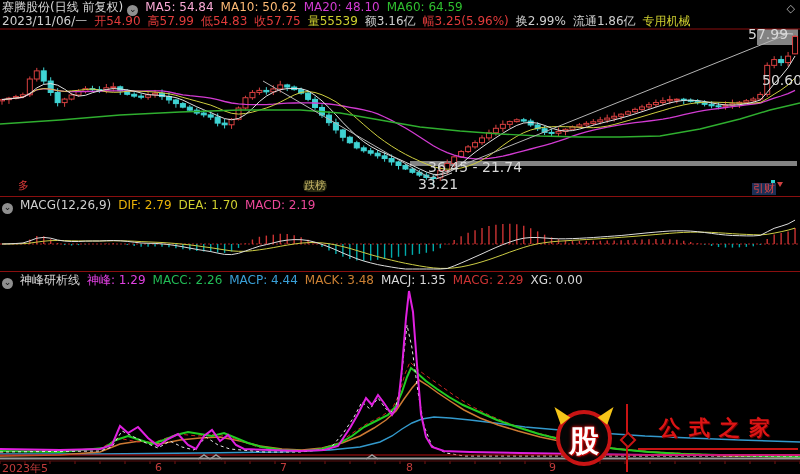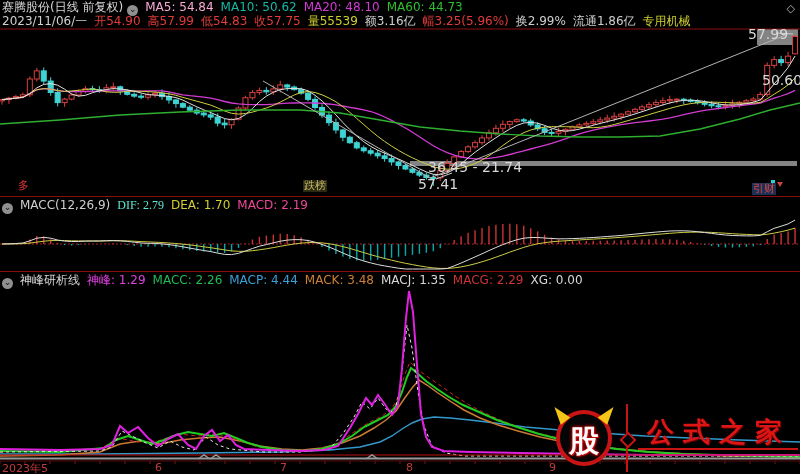--- a/index.html
+++ b/index.html
@@ -18,21 +18,21 @@
   #wm{position:absolute;z-index:3;left:552px;top:402px;width:246px;height:72px;}
   #wm-logo{position:absolute;left:4px;top:8px;width:56px;height:56px;border:4px solid #c81414;
            border-radius:50%;background:#050505;box-sizing:border-box;}
   #wm-logo .gu{position:absolute;left:0;top:7px;width:100%;text-align:center;font-size:30px;font-weight:bold;
            color:#fff;text-shadow:0 0 2px #e01010,0 0 4px #e01010,1px 1px 0 #b00;}
   .horn{position:absolute;width:0;height:0;border-style:solid;}
   #horn-l{left:-6px;top:-9px;border-width:0 6px 18px 6px;border-color:transparent transparent #f5c518 transparent;transform:rotate(-38deg);}
   #horn-r{right:-6px;top:-9px;border-width:0 6px 18px 6px;border-color:transparent transparent #f5c518 transparent;transform:rotate(38deg);}
   #wm-sep{position:absolute;left:74px;top:2px;width:2px;height:68px;background:#c81414;}
   #wm-sep i{position:absolute;left:-4px;top:30px;width:8px;height:8px;background:#000;border:2px solid #c81414;transform:rotate(45deg);}
-  #wm-brand{position:absolute;left:88px;top:12px;width:158px;text-align:center;font-size:27px;font-weight:900;
+  #wm-brand{position:absolute;left:88px;top:12px;width:158px;text-align:center;font-size:21px;font-weight:900;
             color:#dd1515;letter-spacing:9px;text-shadow:1px 1px 0 #600;}
   #wm-rule{position:absolute;left:86px;top:46px;width:160px;height:2px;background:#c81414;}
   #wm-url{position:absolute;left:84px;top:50px;width:164px;height:18px;background:#d41f1f;border-radius:10px;
           color:#fff;font-weight:bold;font-size:13px;line-height:18px;text-align:center;}
 </style>
 </head>
 <body>
 
 <div id="screen">
   <svg id="chart-canvas" width="800" height="474">
@@ -440,44 +440,44 @@
       <line x1="675" y1="461" x2="675" y2="464" stroke="#7a1515" stroke-width="1"></line>
       <line x1="700" y1="461" x2="700" y2="464" stroke="#7a1515" stroke-width="1"></line>
       <line x1="725" y1="461" x2="725" y2="464" stroke="#7a1515" stroke-width="1"></line>
       <line x1="750" y1="461" x2="750" y2="464" stroke="#7a1515" stroke-width="1"></line>
       <line x1="775" y1="461" x2="775" y2="464" stroke="#7a1515" stroke-width="1"></line>
       <line x1="800" y1="461" x2="800" y2="464" stroke="#7a1515" stroke-width="1"></line>
       <line x1="0" y1="461" x2="800" y2="461" stroke="#5a0f0f" stroke-width="1"></line>
     </svg>
 
   <div class="trow" style="top:1px">
-    <span style="color:#d8d8d8;margin-right:4px">赛腾股份(日线 前复权)</span><span class="chev">⌄</span><span id="ma-items"><span style="color: #f9a8d4;">MA5: 54.84</span><span style="color: #14b8a6;">MA10: 50.62</span><span style="color: rgb(210, 59, 210);">MA20: 48.10</span><span style="color: rgb(47, 191, 47);">MA60: 44.73</span></span>
+    <span style="color:#d8d8d8;margin-right:4px">赛腾股份(日线 前复权)</span><span class="chev">⌄</span><span id="ma-items"><span style="color: #f9a8d4;">MA5: 54.84</span><span style="color: #fdba74;">MA10: 50.62</span><span style="color: rgb(210, 59, 210);">MA20: 48.10</span><span style="color: rgb(47, 191, 47);">MA60: 64.59</span></span>
   </div>
   <div class="trow" style="top:15px">
     <span id="info-items"><span style="color: rgb(207, 207, 207);">2023/11/06/一</span><span style="color: rgb(226, 59, 59);">开54.90</span><span style="color: rgb(226, 59, 59);">高57.99</span><span style="color: rgb(226, 59, 59);">低54.83</span><span style="color: rgb(226, 59, 59);">收57.75</span><span style="color: rgb(207, 207, 47);">量55539</span><span style="color: rgb(207, 207, 207);">额3.16亿</span><span style="color: rgb(226, 59, 59);">幅3.25(5.96%)</span><span style="color: rgb(207, 207, 207);">换2.99%</span><span style="color: rgb(207, 207, 207);">流通1.86亿</span><span style="color: rgb(207, 207, 47);">专用机械</span></span>
   </div>
   <div class="diamond-ico">◇</div>
 
   <div class="trow" style="top:199px">
-    <span class="chev">⌄</span><span id="macd-items"><span style="color: rgb(207, 207, 207);">MACC(12,26,9)</span><span style="color: #5eead4; font-family: Liberation Serif, serif;">DIF: 2.79</span><span style="color: rgb(207, 207, 47);">DEA: 1.70</span><span style="color: #ec4899;">MACD: 2.19</span></span>
+    <span class="chev">⌄</span><span id="macd-items"><span style="color: rgb(207, 207, 207);">MACG(12,26,9)</span><span style="color: #eab308;">DIF: 2.79</span><span style="color: rgb(207, 207, 47);">DEA: 1.70</span><span style="color: #ec4899;">MACD: 2.19</span></span>
   </div>
 
   <div class="trow" style="top:274px">
     <span class="chev">⌄</span><span id="sf-items"><span style="color: rgb(216, 216, 216);">神峰研析线</span><span style="color: rgb(224, 64, 224);">神峰: 1.29</span><span style="color: rgb(34, 187, 85);">MACC: 2.26</span><span style="color: rgb(58, 160, 216);">MACP: 4.44</span><span style="color: rgb(204, 128, 51);">MACK: 3.48</span><span style="color: rgb(216, 216, 216);">MACJ: 1.35</span><span style="color: rgb(204, 51, 51);">MACG: 2.29</span><span style="color: rgb(216, 216, 216);">XG: 0.00</span></span>
   </div>
 
   <div id="annos">
       <div class="anno" style="left: 748px; top: 26px;">57.99</div>
       <div class="anno" style="left: 762px; top: 72px;">50.60 -</div>
       <div class="anno" style="left: 428px; top: 159px;">36.45 - 21.74</div>
-      <div class="anno" style="left: 418px; top: 176px;">57.41</div>
+      <div class="anno" style="left: 418px; top: 176px;">33.21</div>
     </div>
   <div id="tags">
       <div class="tag" style="left: 17px; top: 180px; color: rgb(226, 59, 59); background: transparent;">多</div>
-      <div class="tag" style="left: 303px; top: 180px; color: rgb(200, 184, 104); background: rgb(42, 42, 18);">跌榜</div>
+      <div class="tag" style="left: 303px; top: 180px; color: rgb(200, 184, 104); background: rgb(42, 42, 18); border-radius: 6px;">跌榜</div>
       <div class="tag" style="left: 752px; top: 183px; color: rgb(226, 69, 69); background: rgb(28, 47, 85);">引财</div>
     </div>
   <div id="months">
       <div class="mlabel" style="left: 2px; top: 461px;">2023年5</div>
       <div class="mlabel" style="left: 155px; top: 461px;">6</div>
       <div class="mlabel" style="left: 280px; top: 461px;">7</div>
       <div class="mlabel" style="left: 406px; top: 461px;">8</div>
       <div class="mlabel" style="left: 549px; top: 461px;">9</div>
     </div>
 

